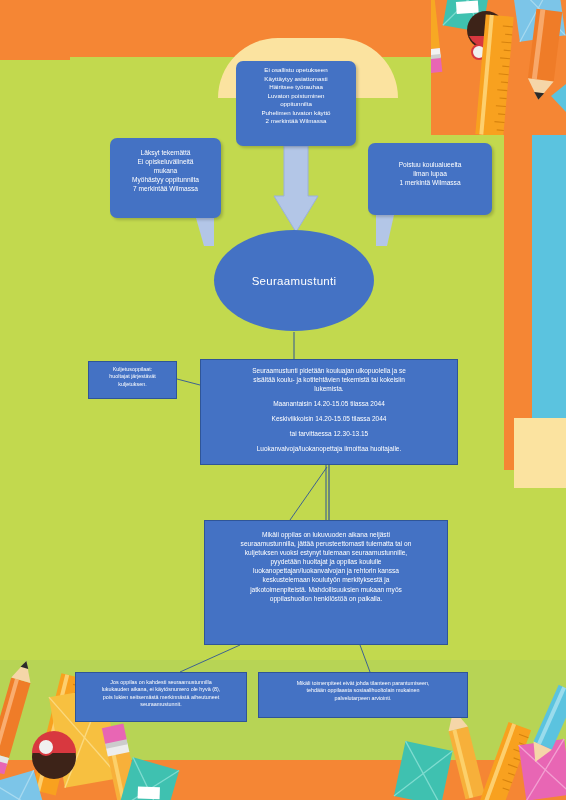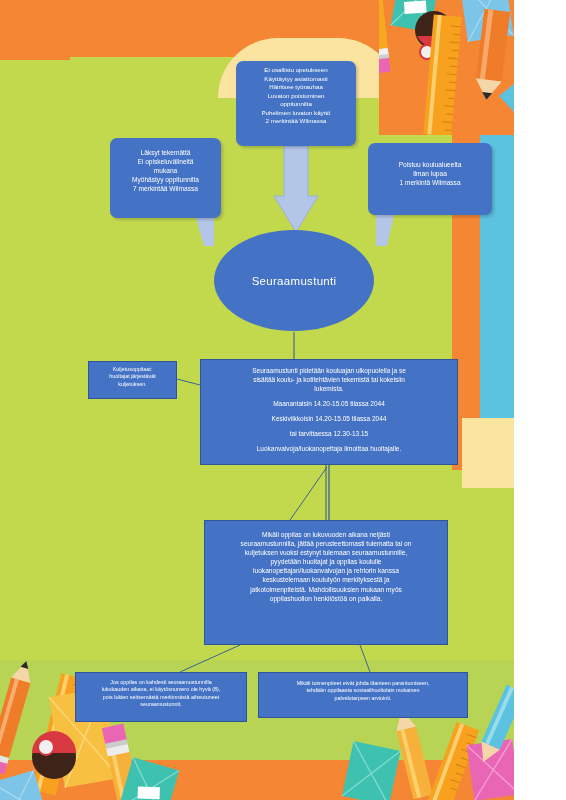--- a/index.html
+++ b/index.html
@@ -1,19 +1,19 @@
 <!DOCTYPE html>
 <html><head>
 <meta charset="utf-8">
 <style>
   html,body{margin:0;padding:0;background:#fff;}
   body{font-family:"Liberation Sans", sans-serif;}
   #page{
     position:relative;
-    width:514px;height:800px;
+    width:566px;height:800px;
     overflow:hidden;
     background:#b5d44a;
   }
   
   .band-orange-top{
     position:absolute;left:0;top:0;width:566px;height:57px;
     background:#f58634;
   }
   .band-cream-arc{
     position:absolute;left:218px;top:38px;width:180px;height:60px;

